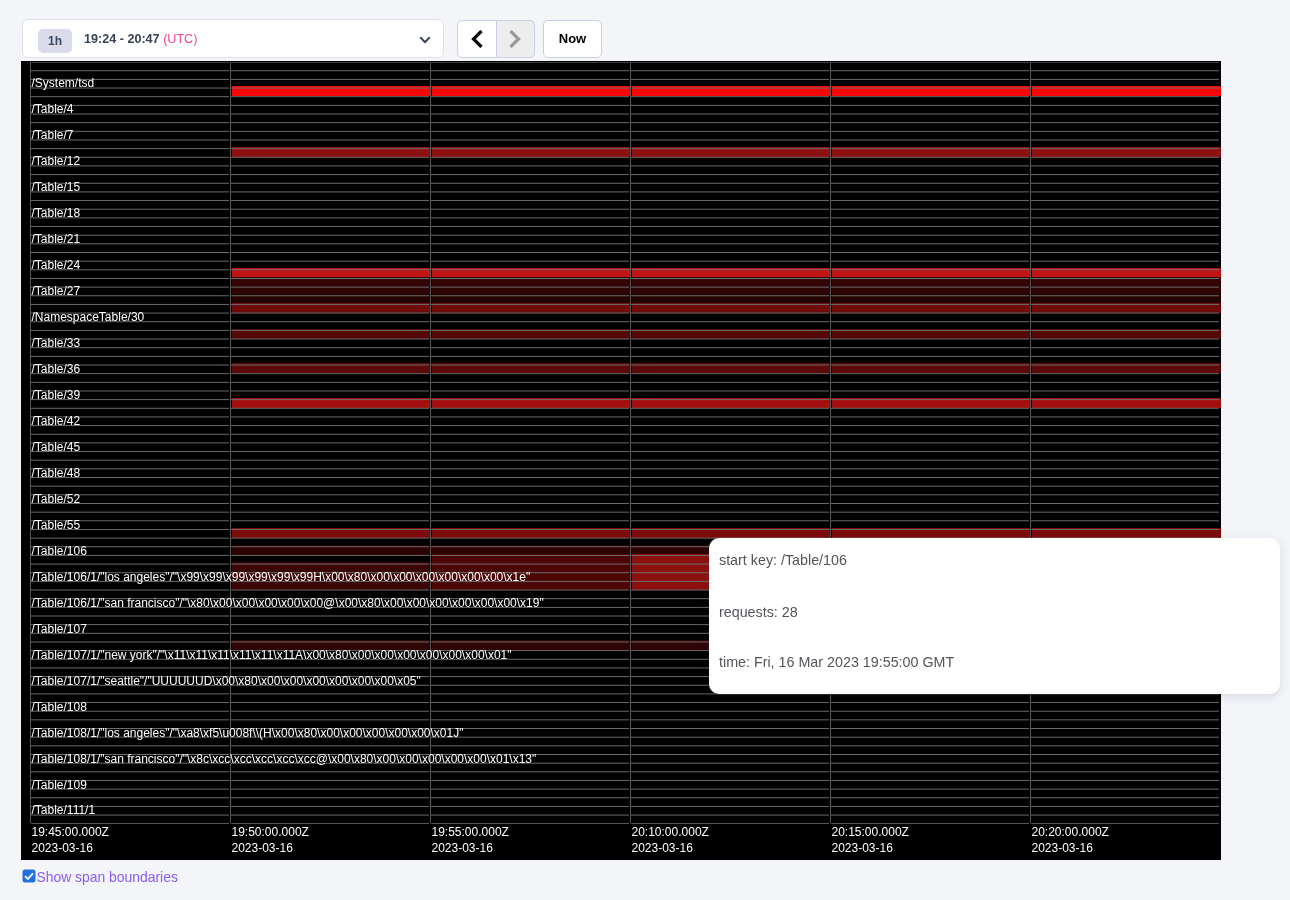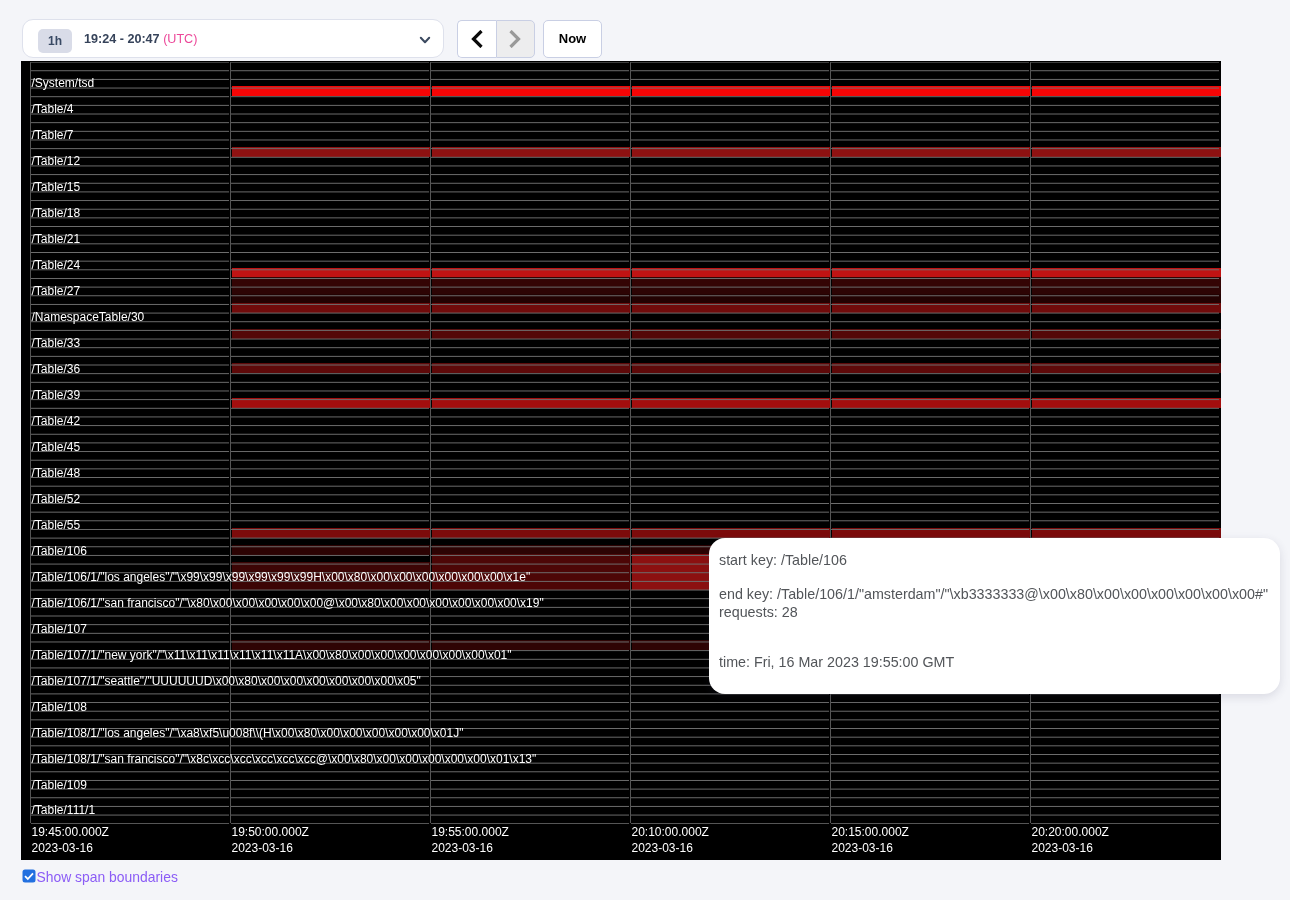--- a/index.html
+++ b/index.html
@@ -1,31 +1,31 @@
 <!DOCTYPE html>
 <html><head><meta charset="utf-8"><style>
 * { margin:0; padding:0; box-sizing:border-box; }
 html,body { width:1290px; height:900px; overflow:hidden; background:#f4f5f9;
   font-family:"Liberation Sans", sans-serif; position:relative; }
 .selectbox { position:absolute; left:22px; top:19px; width:422px; height:39px;
-  background:#fff; border:1px solid #dee1ec; border-radius:11px; }
+  background:#fff; border:1px solid #dee1ec; border-radius:6px; }
 .badge { position:absolute; left:15px; top:8.5px; width:34px; height:24px; background:#d9dce8;
   border-radius:5px; font-size:12px; font-weight:bold; color:#394a64; text-align:center; line-height:24px; }
 .trange { position:absolute; left:61px; top:0; height:37px; line-height:38px; font-size:12.6px; color:#36435a; }
 .trange .utc { color:#ec4899; font-weight:normal; }
 .chev { position:absolute; right:12px; top:14px; }
 .btngroup { position:absolute; left:456.5px; top:20px; width:78.5px; height:37.5px; display:flex; }
 .bg-btn { width:39.2px; height:37.5px; border:1px solid #c9cfe4; display:flex; align-items:center; justify-content:center; }
 .bg-prev { background:#fff; border-radius:5px 0 0 5px; border-right:none; }
 .bg-next { background:#ededee; border-radius:0 5px 5px 0; }
 .nowbtn { position:absolute; left:543px; top:20px; width:59px; height:37.5px; background:#fff;
   border:1px solid #c9cfe4; border-radius:5px; font-size:13px; font-weight:bold; color:#000000;
   text-align:center; line-height:36px; }
 .tooltip { position:absolute; left:709px; top:538px; width:571px; height:156px; background:#fff;
-  border-radius:16px; box-shadow:0 3px 10px rgba(60,60,90,0.14); font-size:14.3px; color:#525559; }
+  border-radius:10px; box-shadow:0 3px 10px rgba(60,60,90,0.14); font-size:14.3px; color:#525559; }
 .tooltip div { position:absolute; left:10px; white-space:nowrap; }
 .cbrow { position:absolute; left:22px; top:867px; height:18px; width:400px; white-space:nowrap; }
 .cbrow span { position:absolute; left:14.5px; top:1.5px; font-size:13.9px; color:#8b5cf6; white-space:nowrap; }
 </style></head>
 <body>
 <div class="selectbox">
   <span class="badge">1h</span>
   <span class="trange"><b>19:24 - 20:47</b> <span class="utc">(UTC)</span></span>
   <svg class="chev" width="12" height="12" viewBox="0 0 12 12">
       <path d="M1.8 3.8 L6 8.3 L10.2 3.8" stroke="#3c4a60" stroke-width="2" fill="none" stroke-linecap="round" stroke-linejoin="round"></path>
@@ -181,21 +181,20 @@
 <text x="610.5" y="774.50">20:10:00.000Z</text>
 <text x="610.5" y="791.00">2023-03-16</text>
 <text x="810.5" y="774.50">20:15:00.000Z</text>
 <text x="810.5" y="791.00">2023-03-16</text>
 <text x="1010.5" y="774.50">20:20:00.000Z</text>
 <text x="1010.5" y="791.00">2023-03-16</text>
 </g>
 </svg>
 <div class="tooltip">
   <div style="top:14px;">start key: /Table/106</div>
-  <div style="top:48px;">end key: /Table/106/1/"amsterdam"/"\xb3333333@\x00\x80\x00\x00\x00\x00\x00\x00#"</div>
   <div style="top:66px;">requests: 28</div>
   <div style="top:116px;">time: Fri, 16 Mar 2023 19:55:00 GMT</div>
 </div>
 <div class="cbrow">
   <svg width="14" height="14" viewBox="0 0 14 14" style="position:absolute;top:2px;">
       <rect x="0.5" y="0.5" width="13" height="13" rx="2.5" fill="#2270e0"></rect>
       <path d="M3 7.2 L5.8 10 L11 4.4" stroke="#fff" stroke-width="1.8" fill="none"></path>
     </svg>
   <span>Show span boundaries</span>
 </div>

